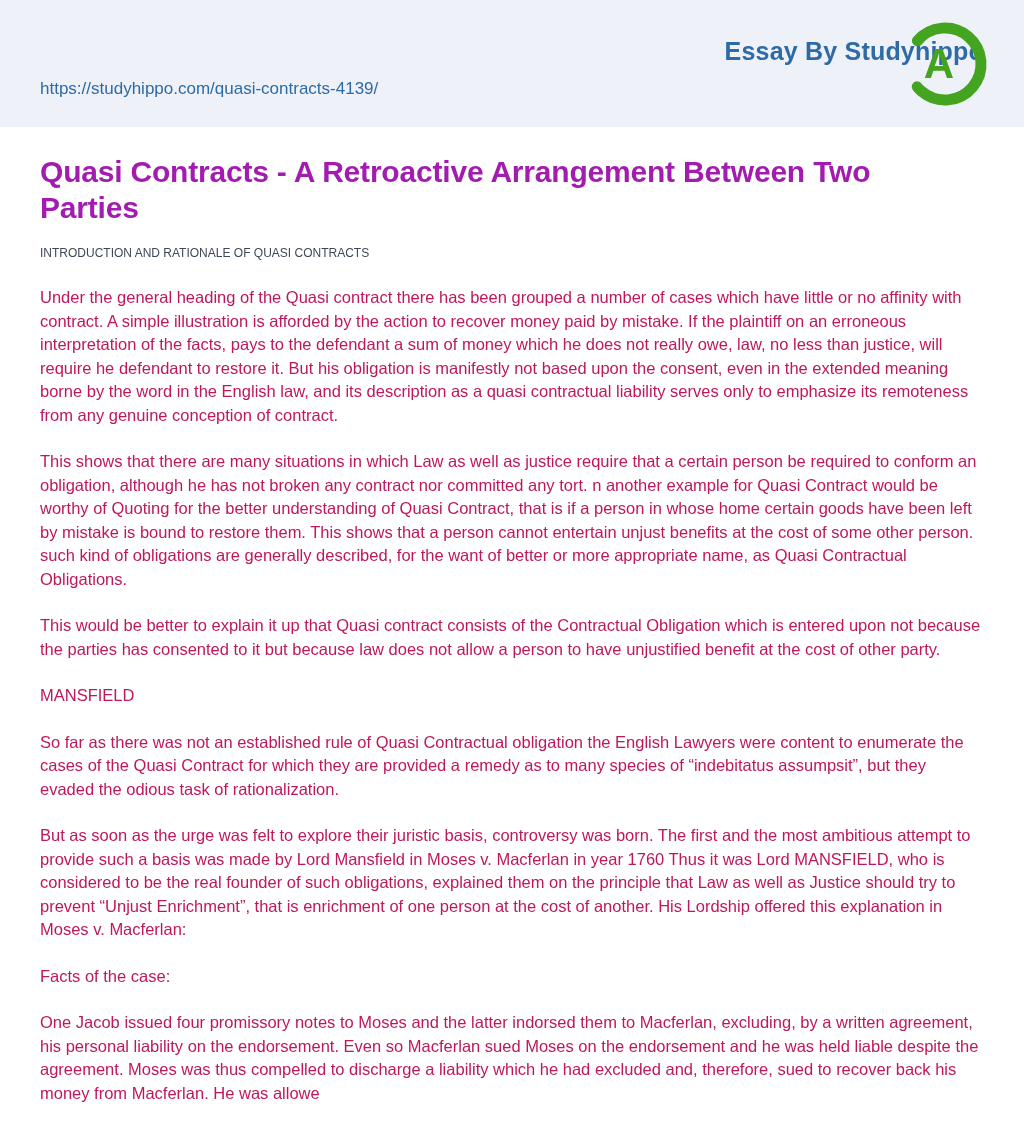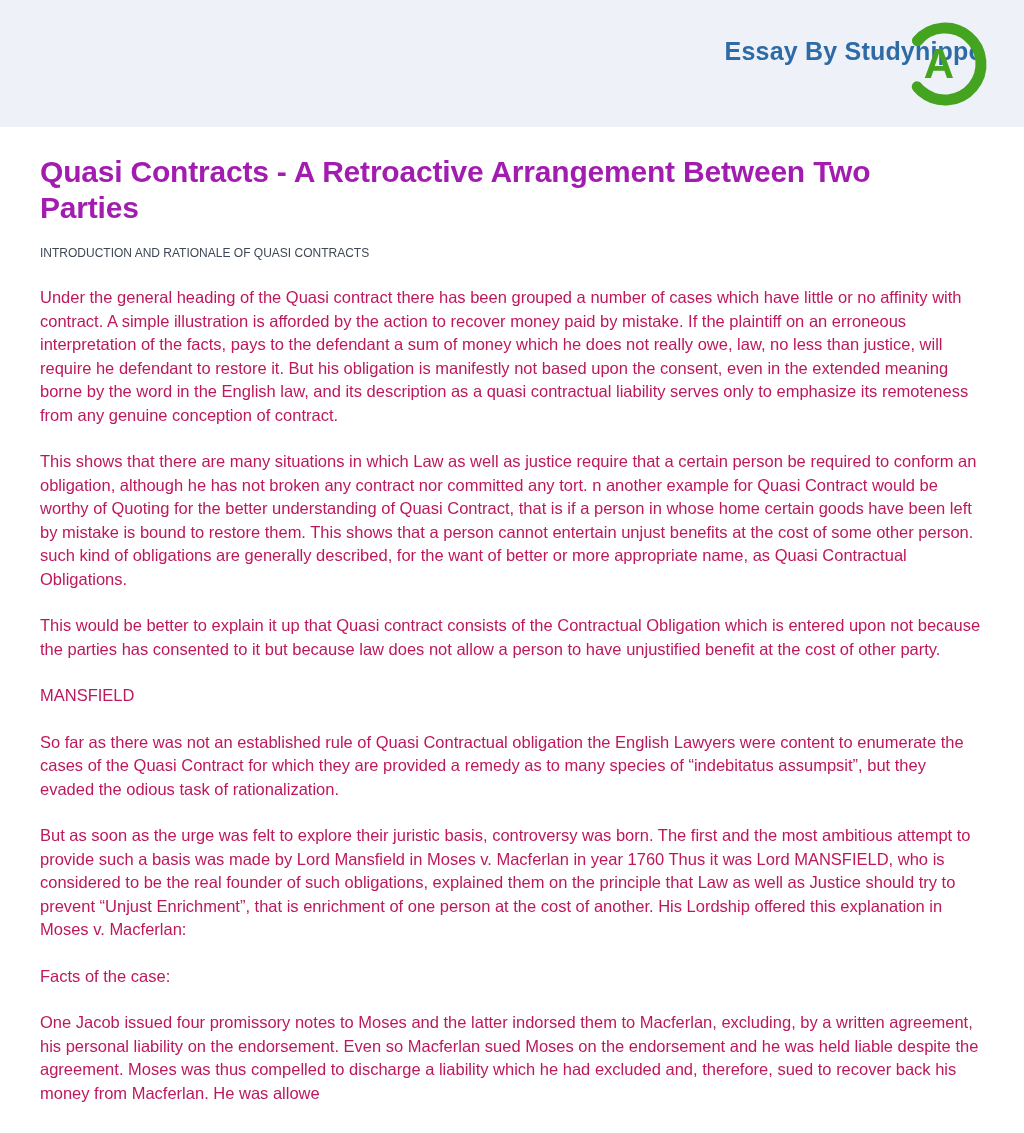--- a/index.html
+++ b/index.html
@@ -70,20 +70,21 @@
     line-height: 23.5px;
   }
   .article .body-block:first-of-type { margin-top: 22px; }
 </style>
 </head>
 <body>
 
 <header class="page-header">
   <div class="header-text">
     <div class="byline">Essay By Studyhippo</div>
+    <a class="page-url">https://studyhippo.com/quasi-contracts-4139/</a>
   </div>
   <div class="logo">
     <svg width="86" height="86" viewBox="0 0 86 86">
 
       <circle cx="43" cy="43" r="36" fill="none" stroke="#45a41f" stroke-width="11" stroke-linecap="round" stroke-dasharray="176 50.2" transform="rotate(-140 43 43)"></circle>
       <text x="37" y="57" text-anchor="middle" font-family="Liberation Sans, DejaVu Sans, sans-serif" font-size="42" font-weight="700" fill="#45a41f">A</text>
     </svg>
   </div>
 </header>
 

